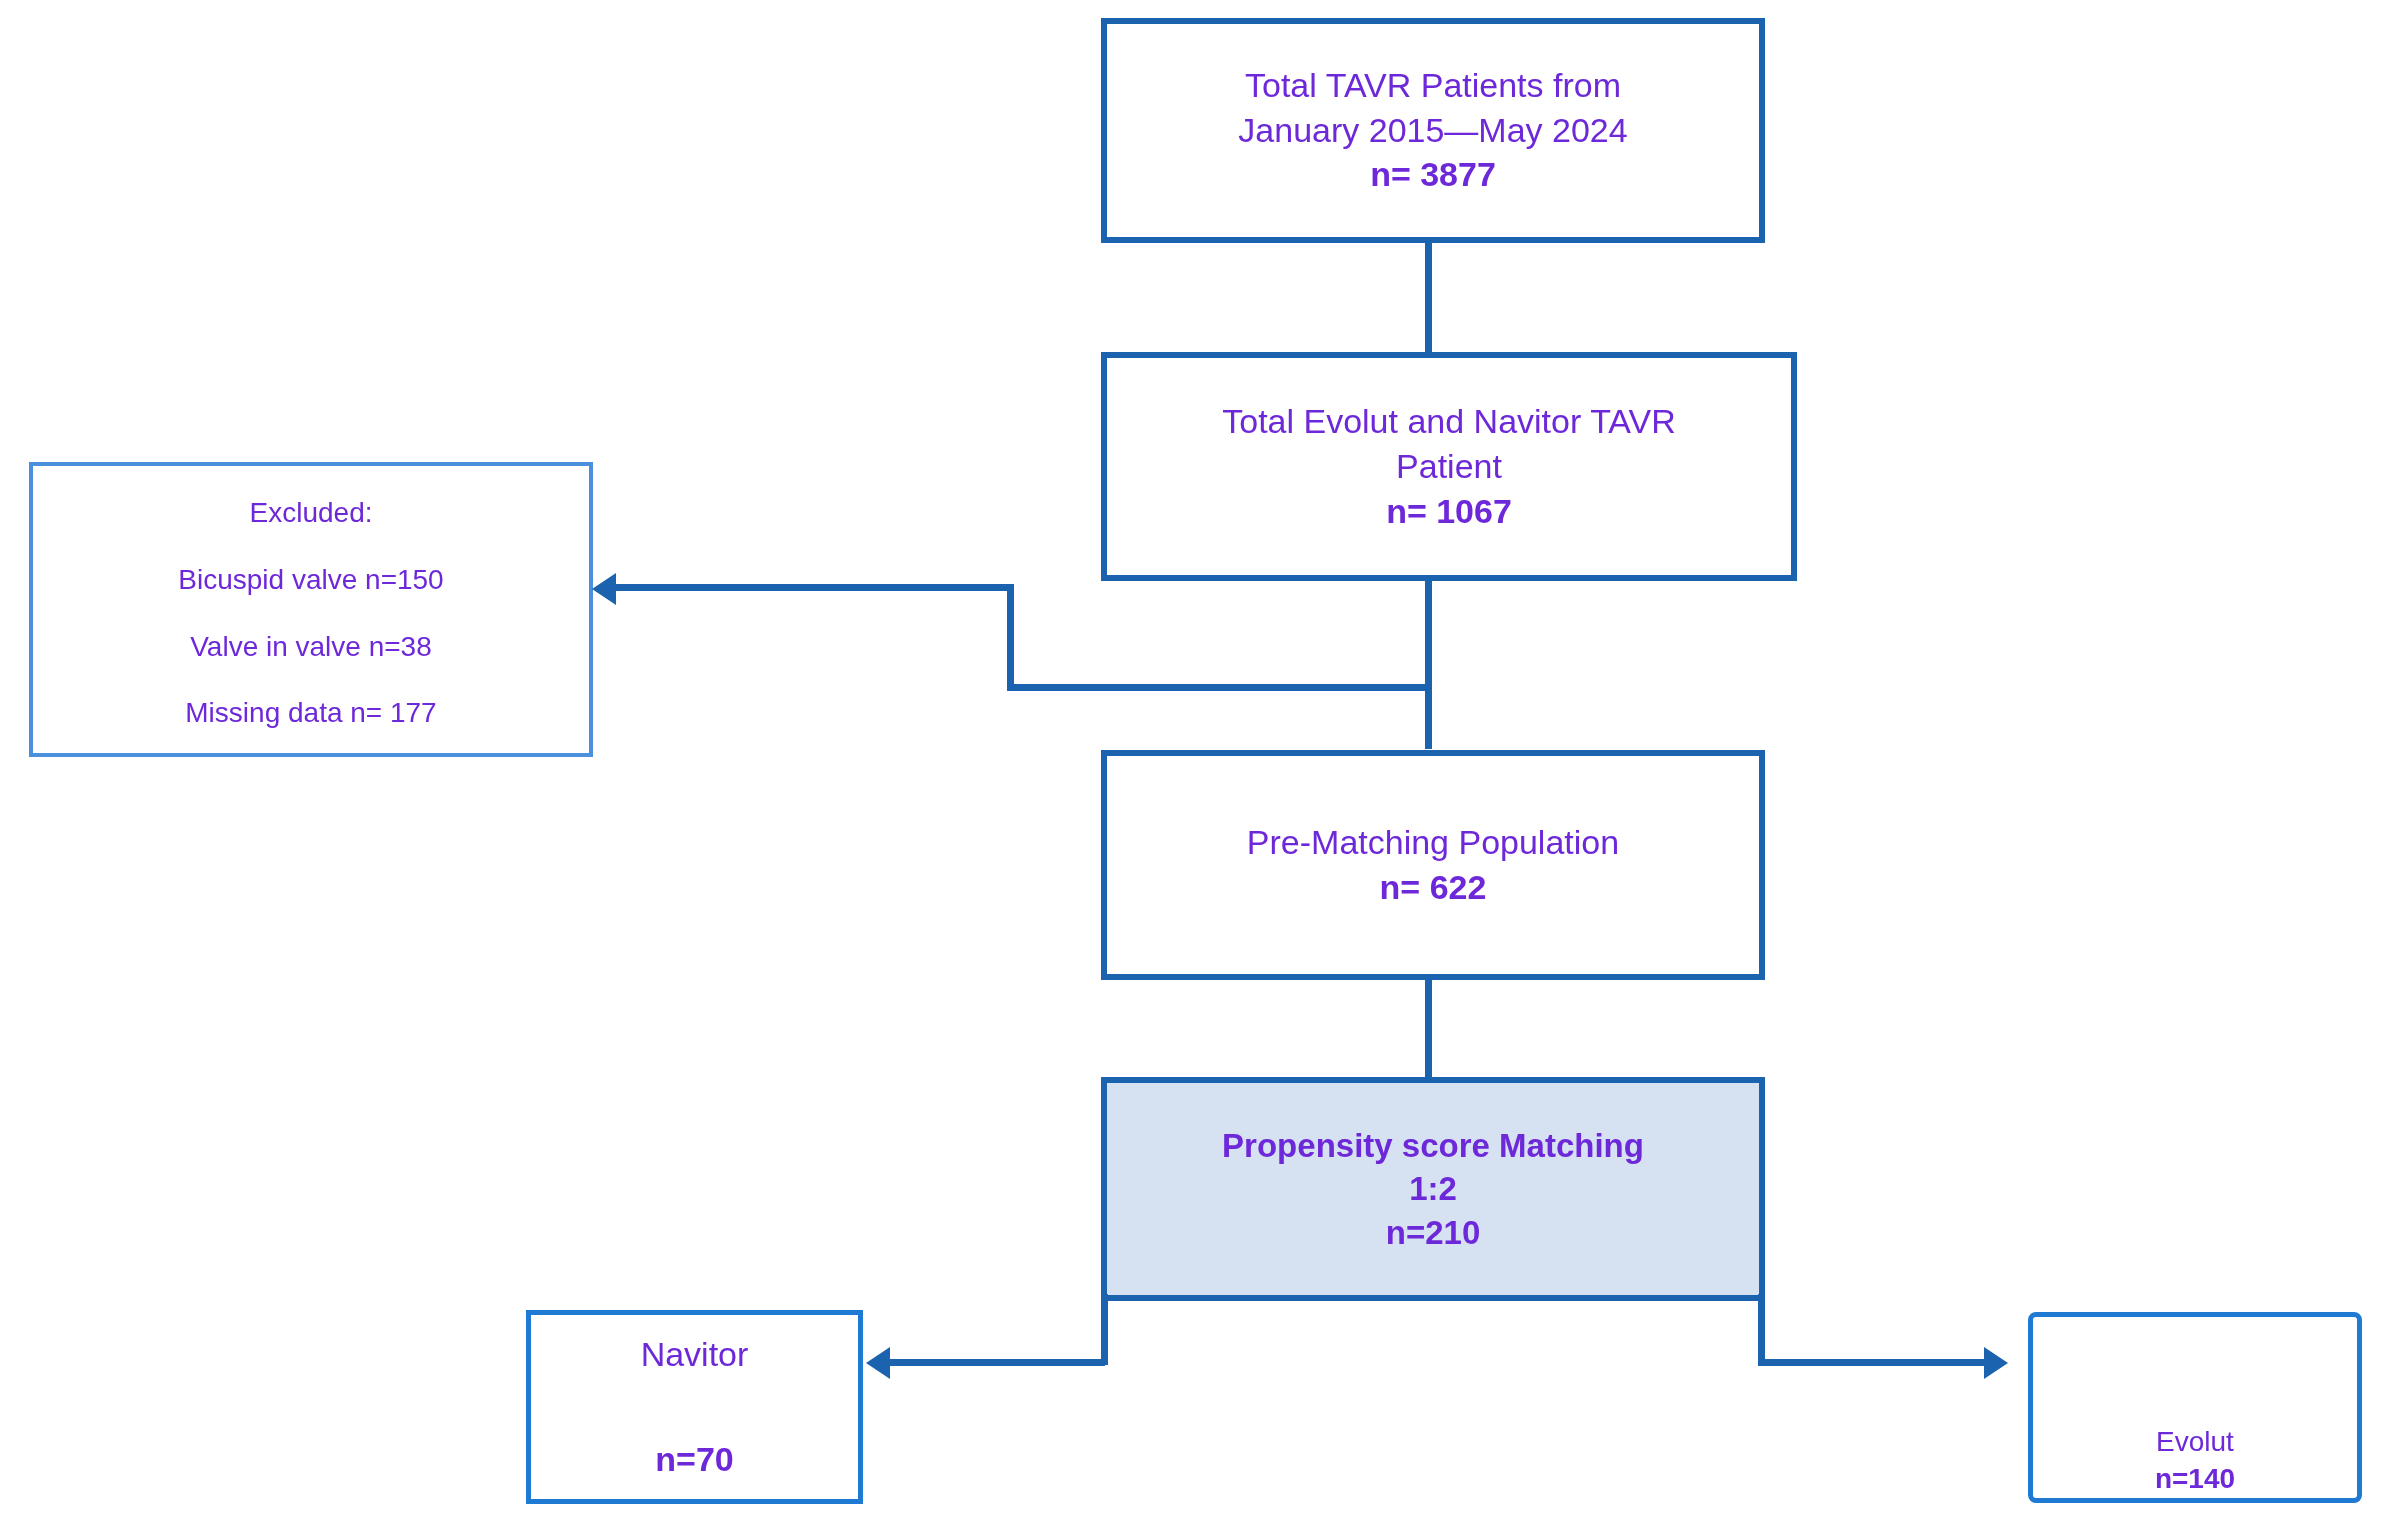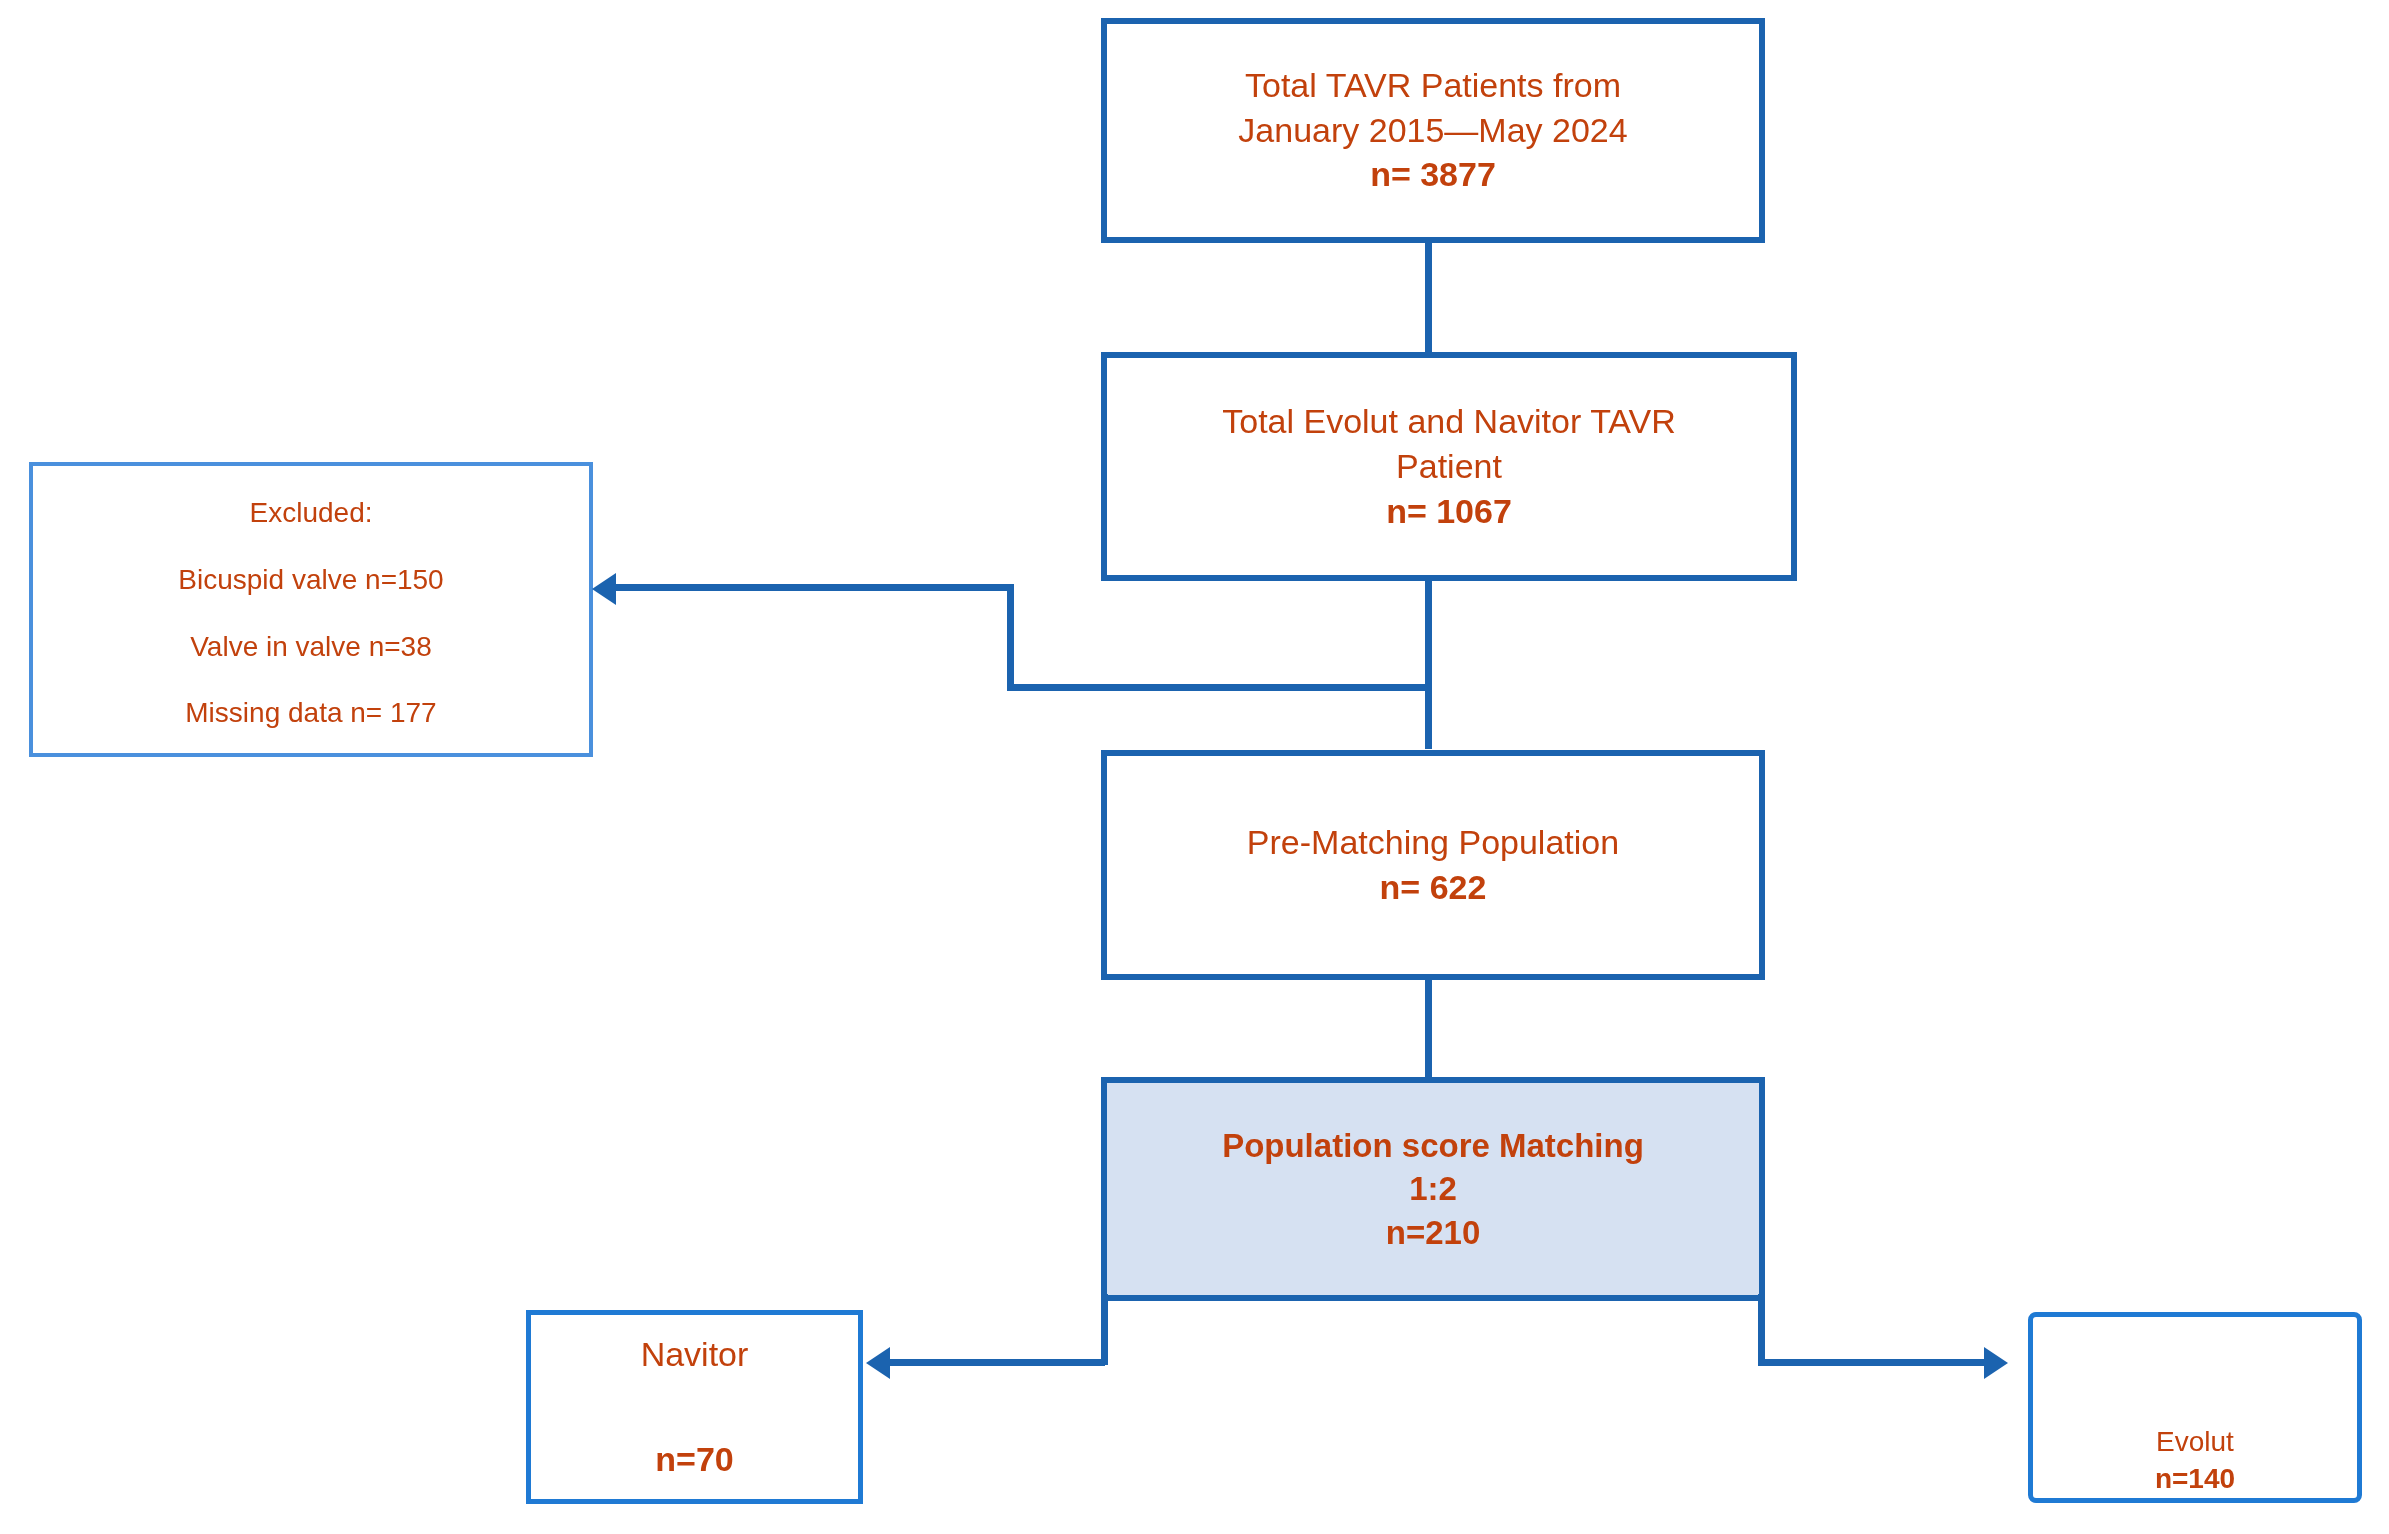--- a/index.html
+++ b/index.html
@@ -22,21 +22,21 @@
   .node {
     position: absolute;
     box-sizing: border-box;
     background: #ffffff;
     border: 5.6px solid #1F6FC0;
     display: flex;
     flex-direction: column;
     align-items: center;
     justify-content: center;
     text-align: center;
-    color: #c2410c;
+    color: #6d28d9;
     line-height: 1.32;
   }
   .node .line {
     display: block;
     white-space: nowrap;
   }
   .node .bold {
     font-weight: bold;
   }
 
@@ -157,21 +157,21 @@
   <div class="arrowhead left" style="left:592px; top:573px;"></div>
 
   <div class="node" id="node-pre-matching">
     <span class="line">Pre-Matching Population</span>
     <span class="line bold">n= 622</span>
   </div>
 
   <div class="conn v" style="left:1425px; top:980px; height:98px;"></div>
 
   <div class="node" id="node-psm">
-    <span class="line">Population score Matching</span>
+    <span class="line">Propensity score Matching</span>
     <span class="line">1:2</span>
     <span class="line">n=210</span>
   </div>
 
   <div class="conn v" style="left:1101px; top:1294px; height:71px;"></div>
   <div class="conn h" style="left:889px; top:1359px; width:216px;"></div>
   <div class="arrowhead left" style="left:866px; top:1347px;"></div>
 
   <div class="conn v" style="left:1758px; top:1294px; height:71px;"></div>
   <div class="conn h" style="left:1758px; top:1359px; width:227px;"></div>

